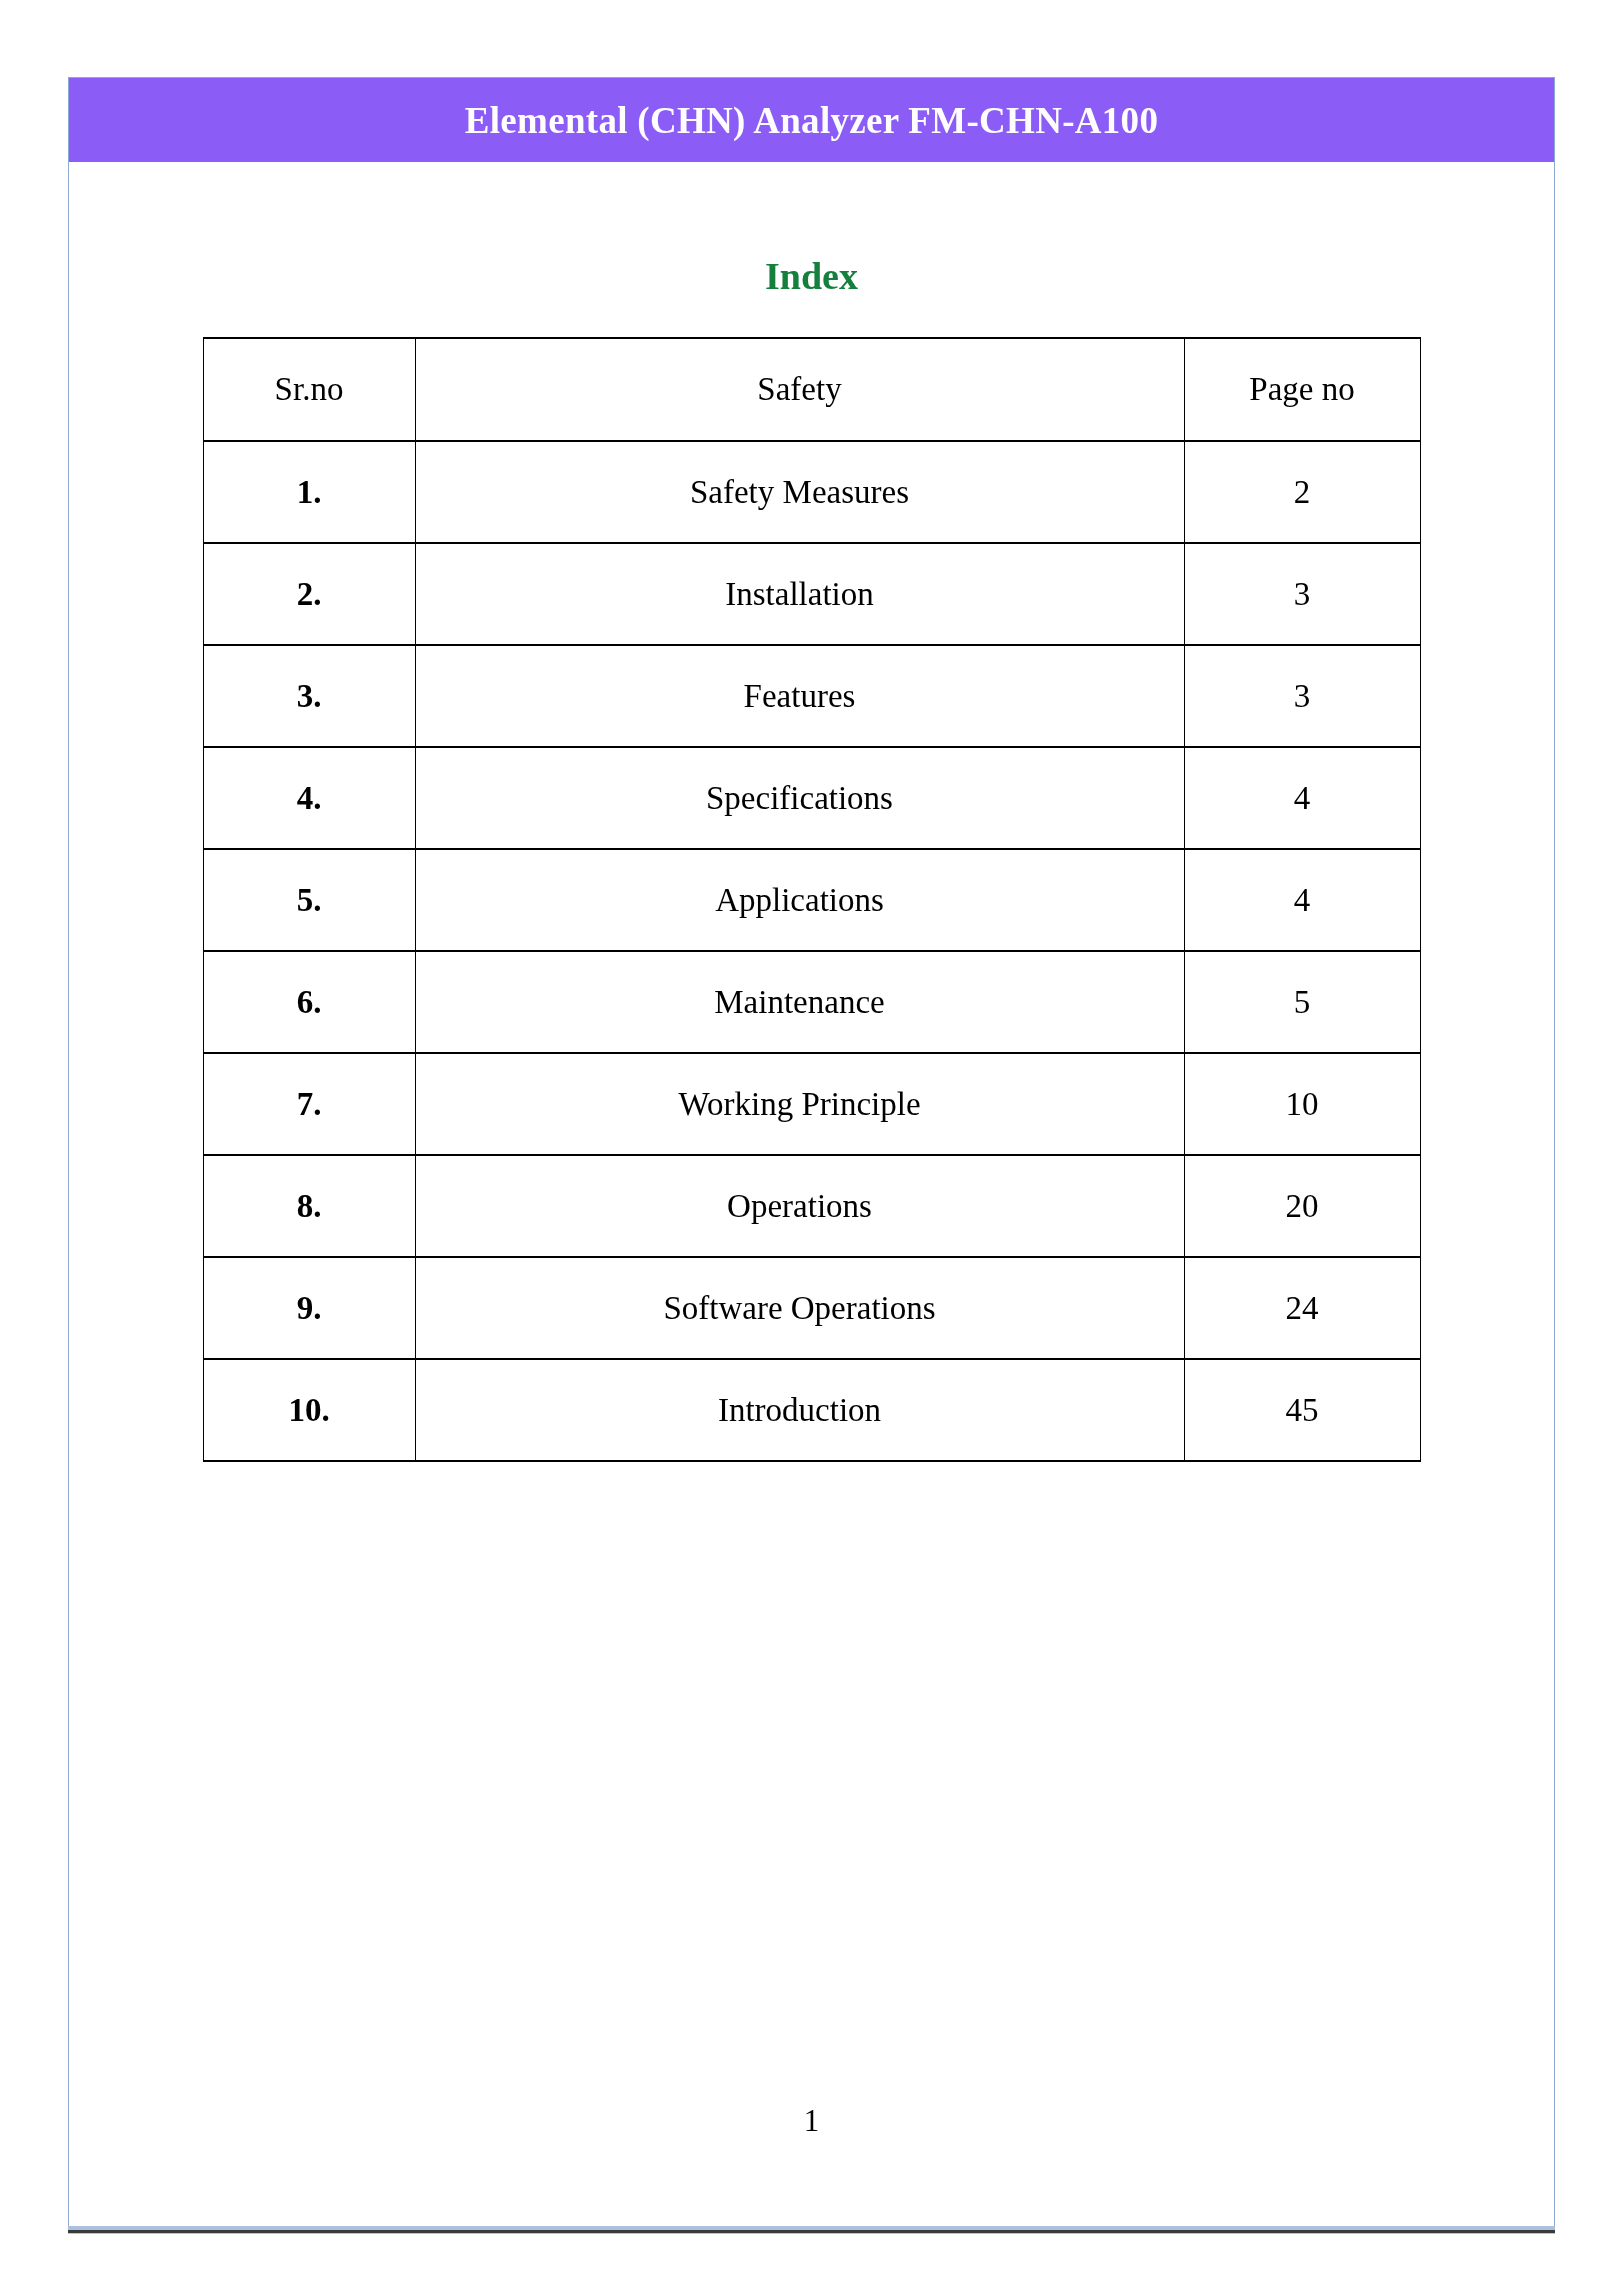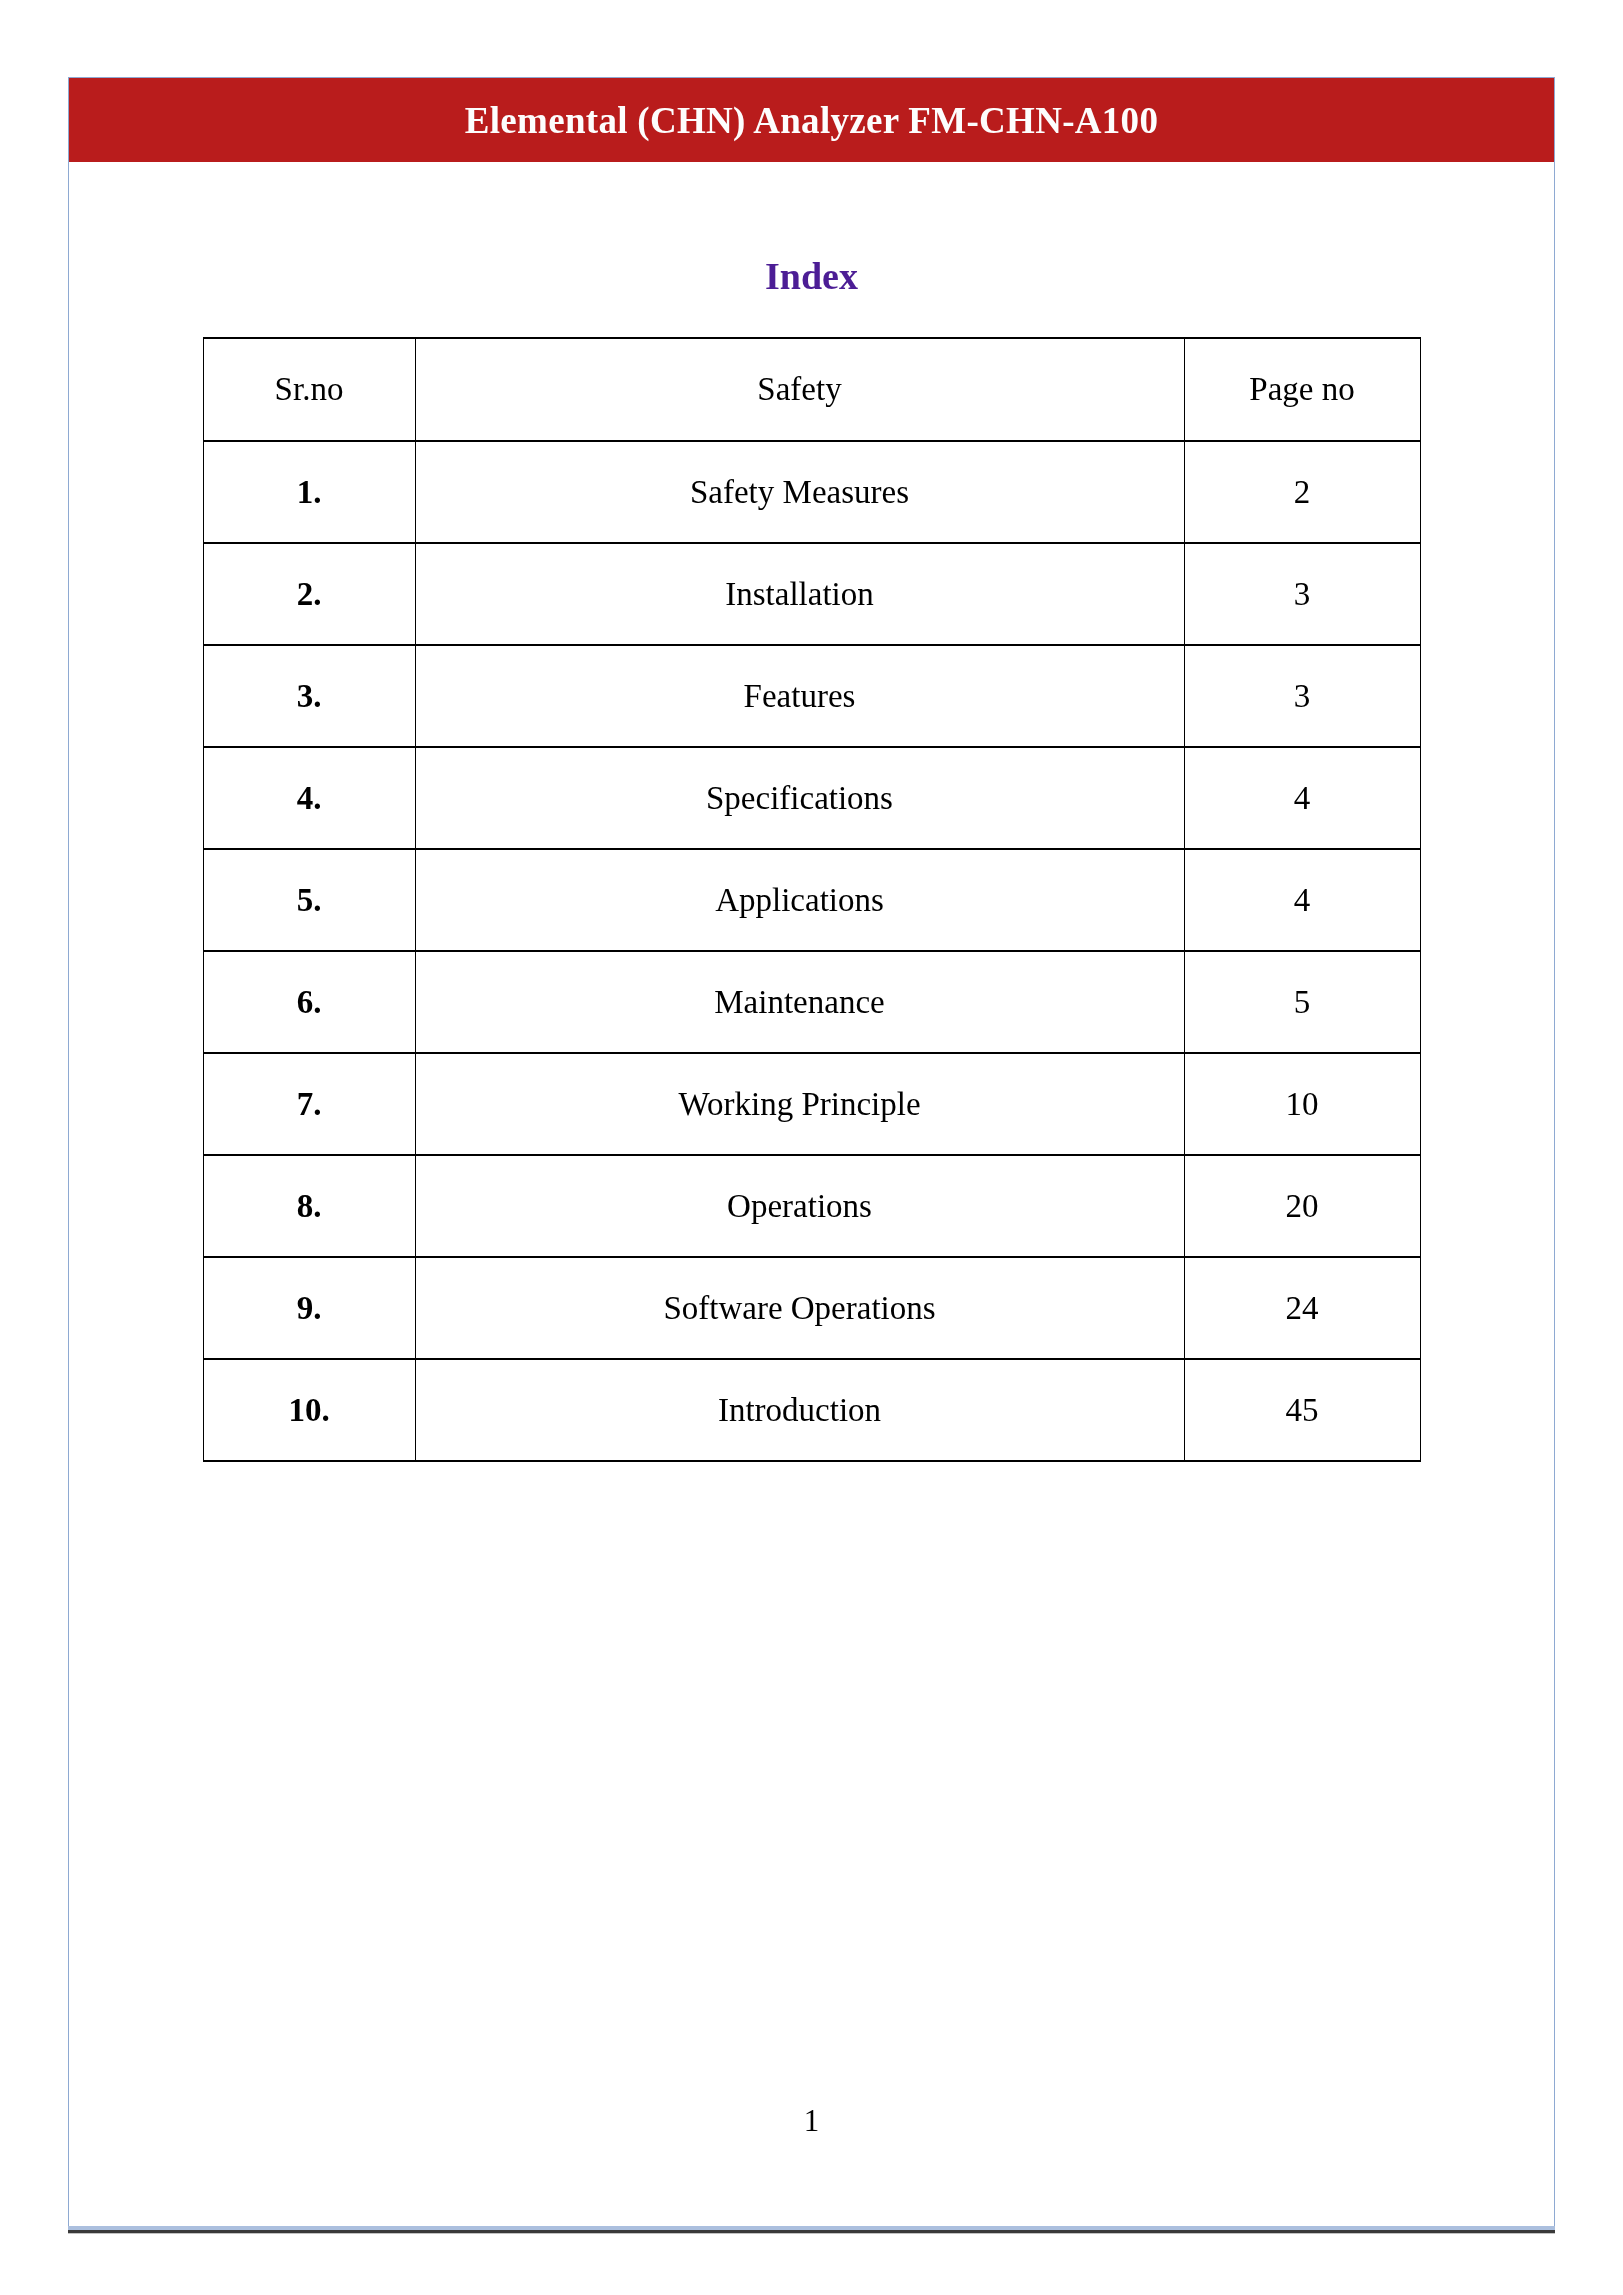--- a/index.html
+++ b/index.html
@@ -20,37 +20,37 @@
     top: 77px;
     width: 1487px;
     height: 2150px;
     border: 1.3px solid #8EA9D2;
     background: #ffffff;
     box-sizing: border-box;
   }
   .header-bar {
     width: 100%;
     height: 84px;
-    background: #b91c1c;
+    background: #8b5cf6;
     display: flex;
     align-items: center;
     justify-content: center;
   }
   .header-bar .doc-title {
     font-size: 37px;
     font-weight: bold;
     color: #FDFDFD;
     letter-spacing: 0.3px;
   }
   .doc-heading {
     margin: 92px 0 0 0;
     text-align: center;
     font-size: 38px;
     font-weight: bold;
-    color: #4c1d95;
+    color: #15803d;
   }
   table.index-table {
     margin: 39px auto 0 auto;
     width: 1217px;
     border-collapse: collapse;
     table-layout: fixed;
   }
   .index-table col.c-sr   { width: 212px; }
   .index-table col.c-title{ width: 769px; }
   .index-table col.c-page { width: 236px; }

